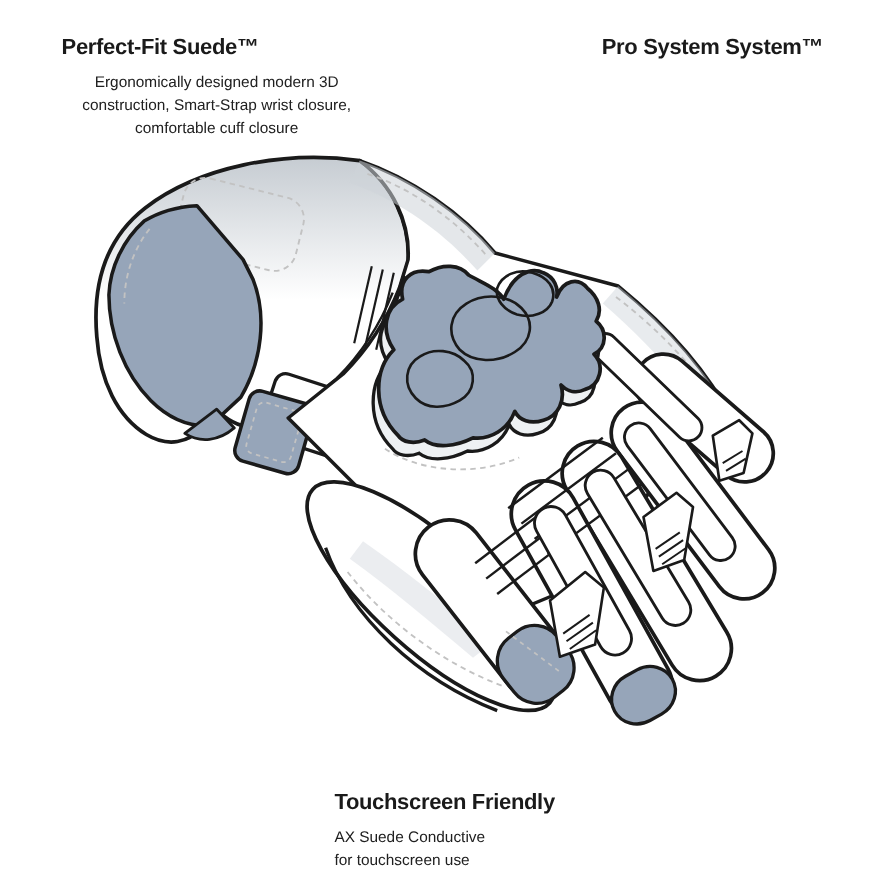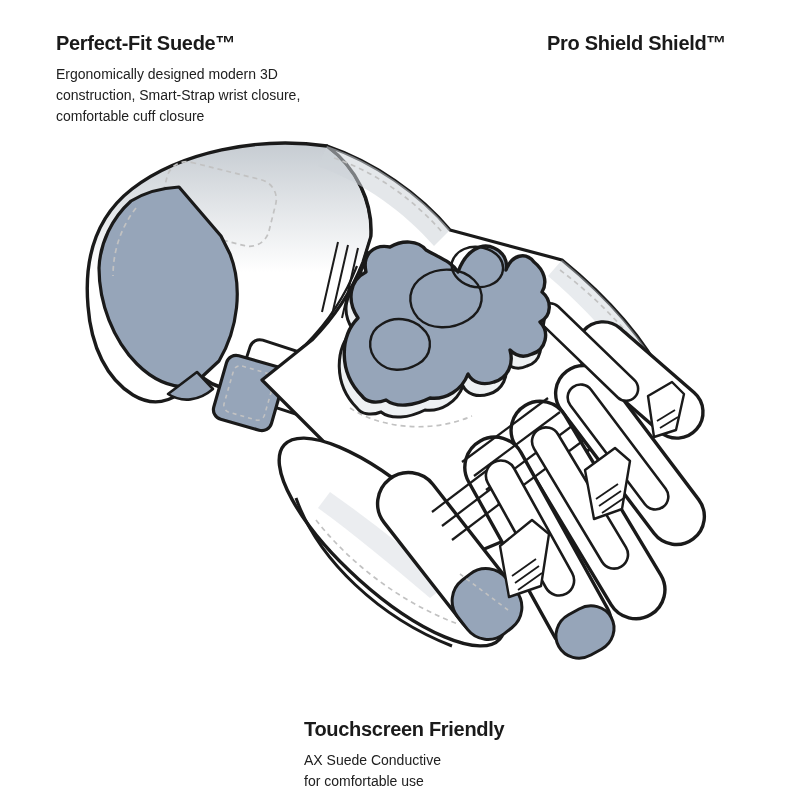--- a/index.html
+++ b/index.html
@@ -18,21 +18,21 @@
   .glove-svg{position:absolute;left:0;top:0;width:800px;height:800px;}
   .callout{position:absolute;}
   .callout h2{
     margin:0 0 9px 0;font-size:20px;line-height:24px;font-weight:700;
     letter-spacing:-0.3px;color:var(--text);
   }
   .callout p{
     margin:0;font-size:14px;line-height:21px;font-weight:400;color:#202020;
   }
   .callout.tl{left:56px;top:31px;}
-  .callout.tl p{width:282px;}
+  .callout.tl p{width:282px;text-align:center;}
   .callout.tr{left:547px;top:31px;}
   .callout.tr p{width:252px;}
   .callout.bc{left:304px;top:697px;margin-top:20px;}
   .callout.bc p{width:152px;}
 </style>
 </head>
 <body>
 
 <div class="stage">
 
@@ -159,21 +159,21 @@
       </g>
     </g>
   </svg>
 
   <section class="callout tl">
     <h2>Perfect-Fit Suede™</h2>
     <p>Ergonomically designed modern 3D construction, Smart-Strap wrist closure, comfortable cuff closure</p>
   </section>
 
   <section class="callout tr">
-    <h2>Pro Shield Shield™</h2>
+    <h2>Pro System System™</h2>
   </section>
 
   <section class="callout bc">
     <h2>Touchscreen Friendly</h2>
-    <p>AX Suede Conductive for comfortable use</p>
+    <p>AX Suede Conductive for touchscreen use</p>
   </section>
 
 </div>
 
 </body></html>

